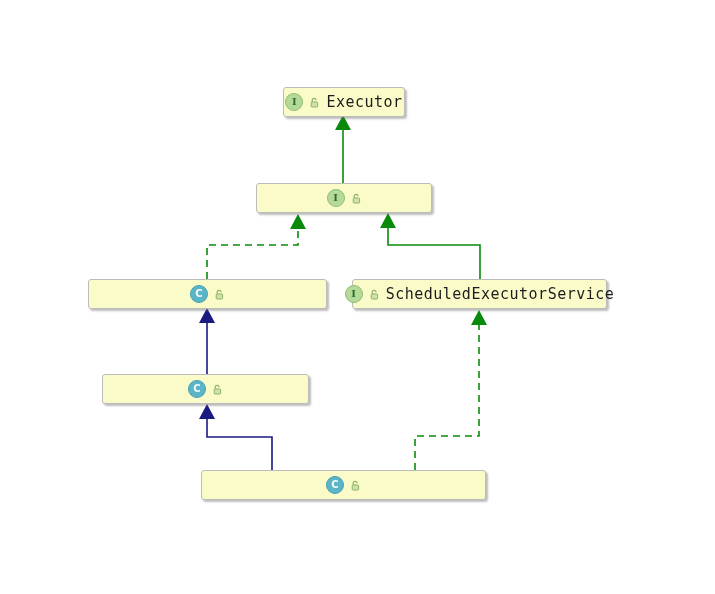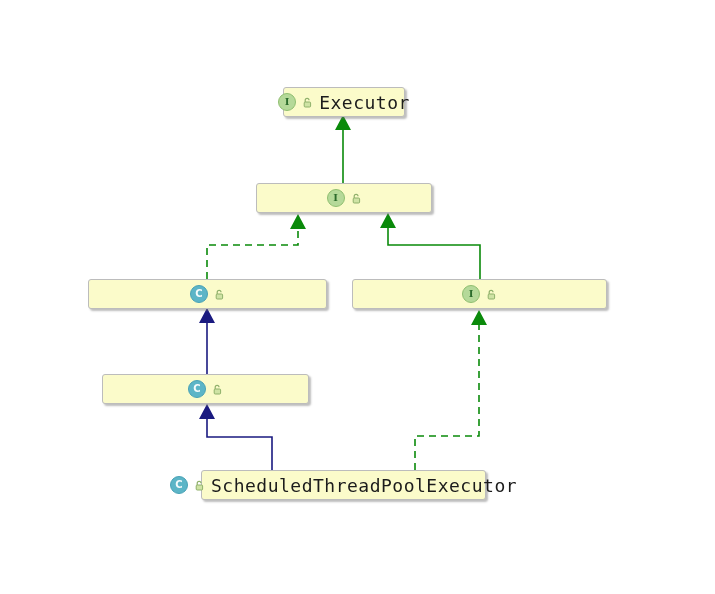--- a/index.html
+++ b/index.html
@@ -19,21 +19,21 @@
     border: 1px solid #bcbcbc;
     border-radius: 3px;
     box-shadow: 2px 2px 2px rgba(110,110,110,0.45);
     display: flex;
     align-items: center;
     justify-content: center;
     gap: 6px;
     cursor: default;
   }
   .node .label {
-    font-size: 18px;
+    font-size: 15px;
     color: #1c1c1c;
     white-space: nowrap;
     letter-spacing: 0.5px;
   }
   .badge {
     width: 16px;
     height: 16px;
     border-radius: 50%;
     display: flex;
     align-items: center;
@@ -126,32 +126,32 @@
       <rect x="2.2" y="5" width="6.4" height="5" rx="1" fill="#cfe3a4" stroke="#8fb06a" stroke-width="1"></rect>
     </svg>
   </div>
 
   <div class="node" style="left:352px; top:279px; width:255px;">
     <span class="badge iface">I</span>
     <svg class="lock" width="11" height="11" viewBox="0 0 11 11">
       <path d="M3.2 5 V3.2 A1.9 1.9 0 0 1 7 3.2" fill="none" stroke="#8fb06a" stroke-width="1.2"></path>
       <rect x="2.2" y="5" width="6.4" height="5" rx="1" fill="#cfe3a4" stroke="#8fb06a" stroke-width="1"></rect>
     </svg>
+    <span class="label">ScheduledExecutorService</span>
   </div>
 
   <div class="node" style="left:102px; top:374px; width:207px;">
     <span class="badge cls">C</span>
     <svg class="lock" width="11" height="11" viewBox="0 0 11 11">
       <path d="M3.2 5 V3.2 A1.9 1.9 0 0 1 7 3.2" fill="none" stroke="#8fb06a" stroke-width="1.2"></path>
       <rect x="2.2" y="5" width="6.4" height="5" rx="1" fill="#cfe3a4" stroke="#8fb06a" stroke-width="1"></rect>
     </svg>
   </div>
 
   <div class="node" style="left:201px; top:470px; width:285px;">
     <span class="badge cls">C</span>
     <svg class="lock" width="11" height="11" viewBox="0 0 11 11">
       <path d="M3.2 5 V3.2 A1.9 1.9 0 0 1 7 3.2" fill="none" stroke="#8fb06a" stroke-width="1.2"></path>
       <rect x="2.2" y="5" width="6.4" height="5" rx="1" fill="#cfe3a4" stroke="#8fb06a" stroke-width="1"></rect>
     </svg>
-    <span class="label">ScheduledThreadPoolExecutor</span>
   </div>
 
 </div>
 
 </body></html>

